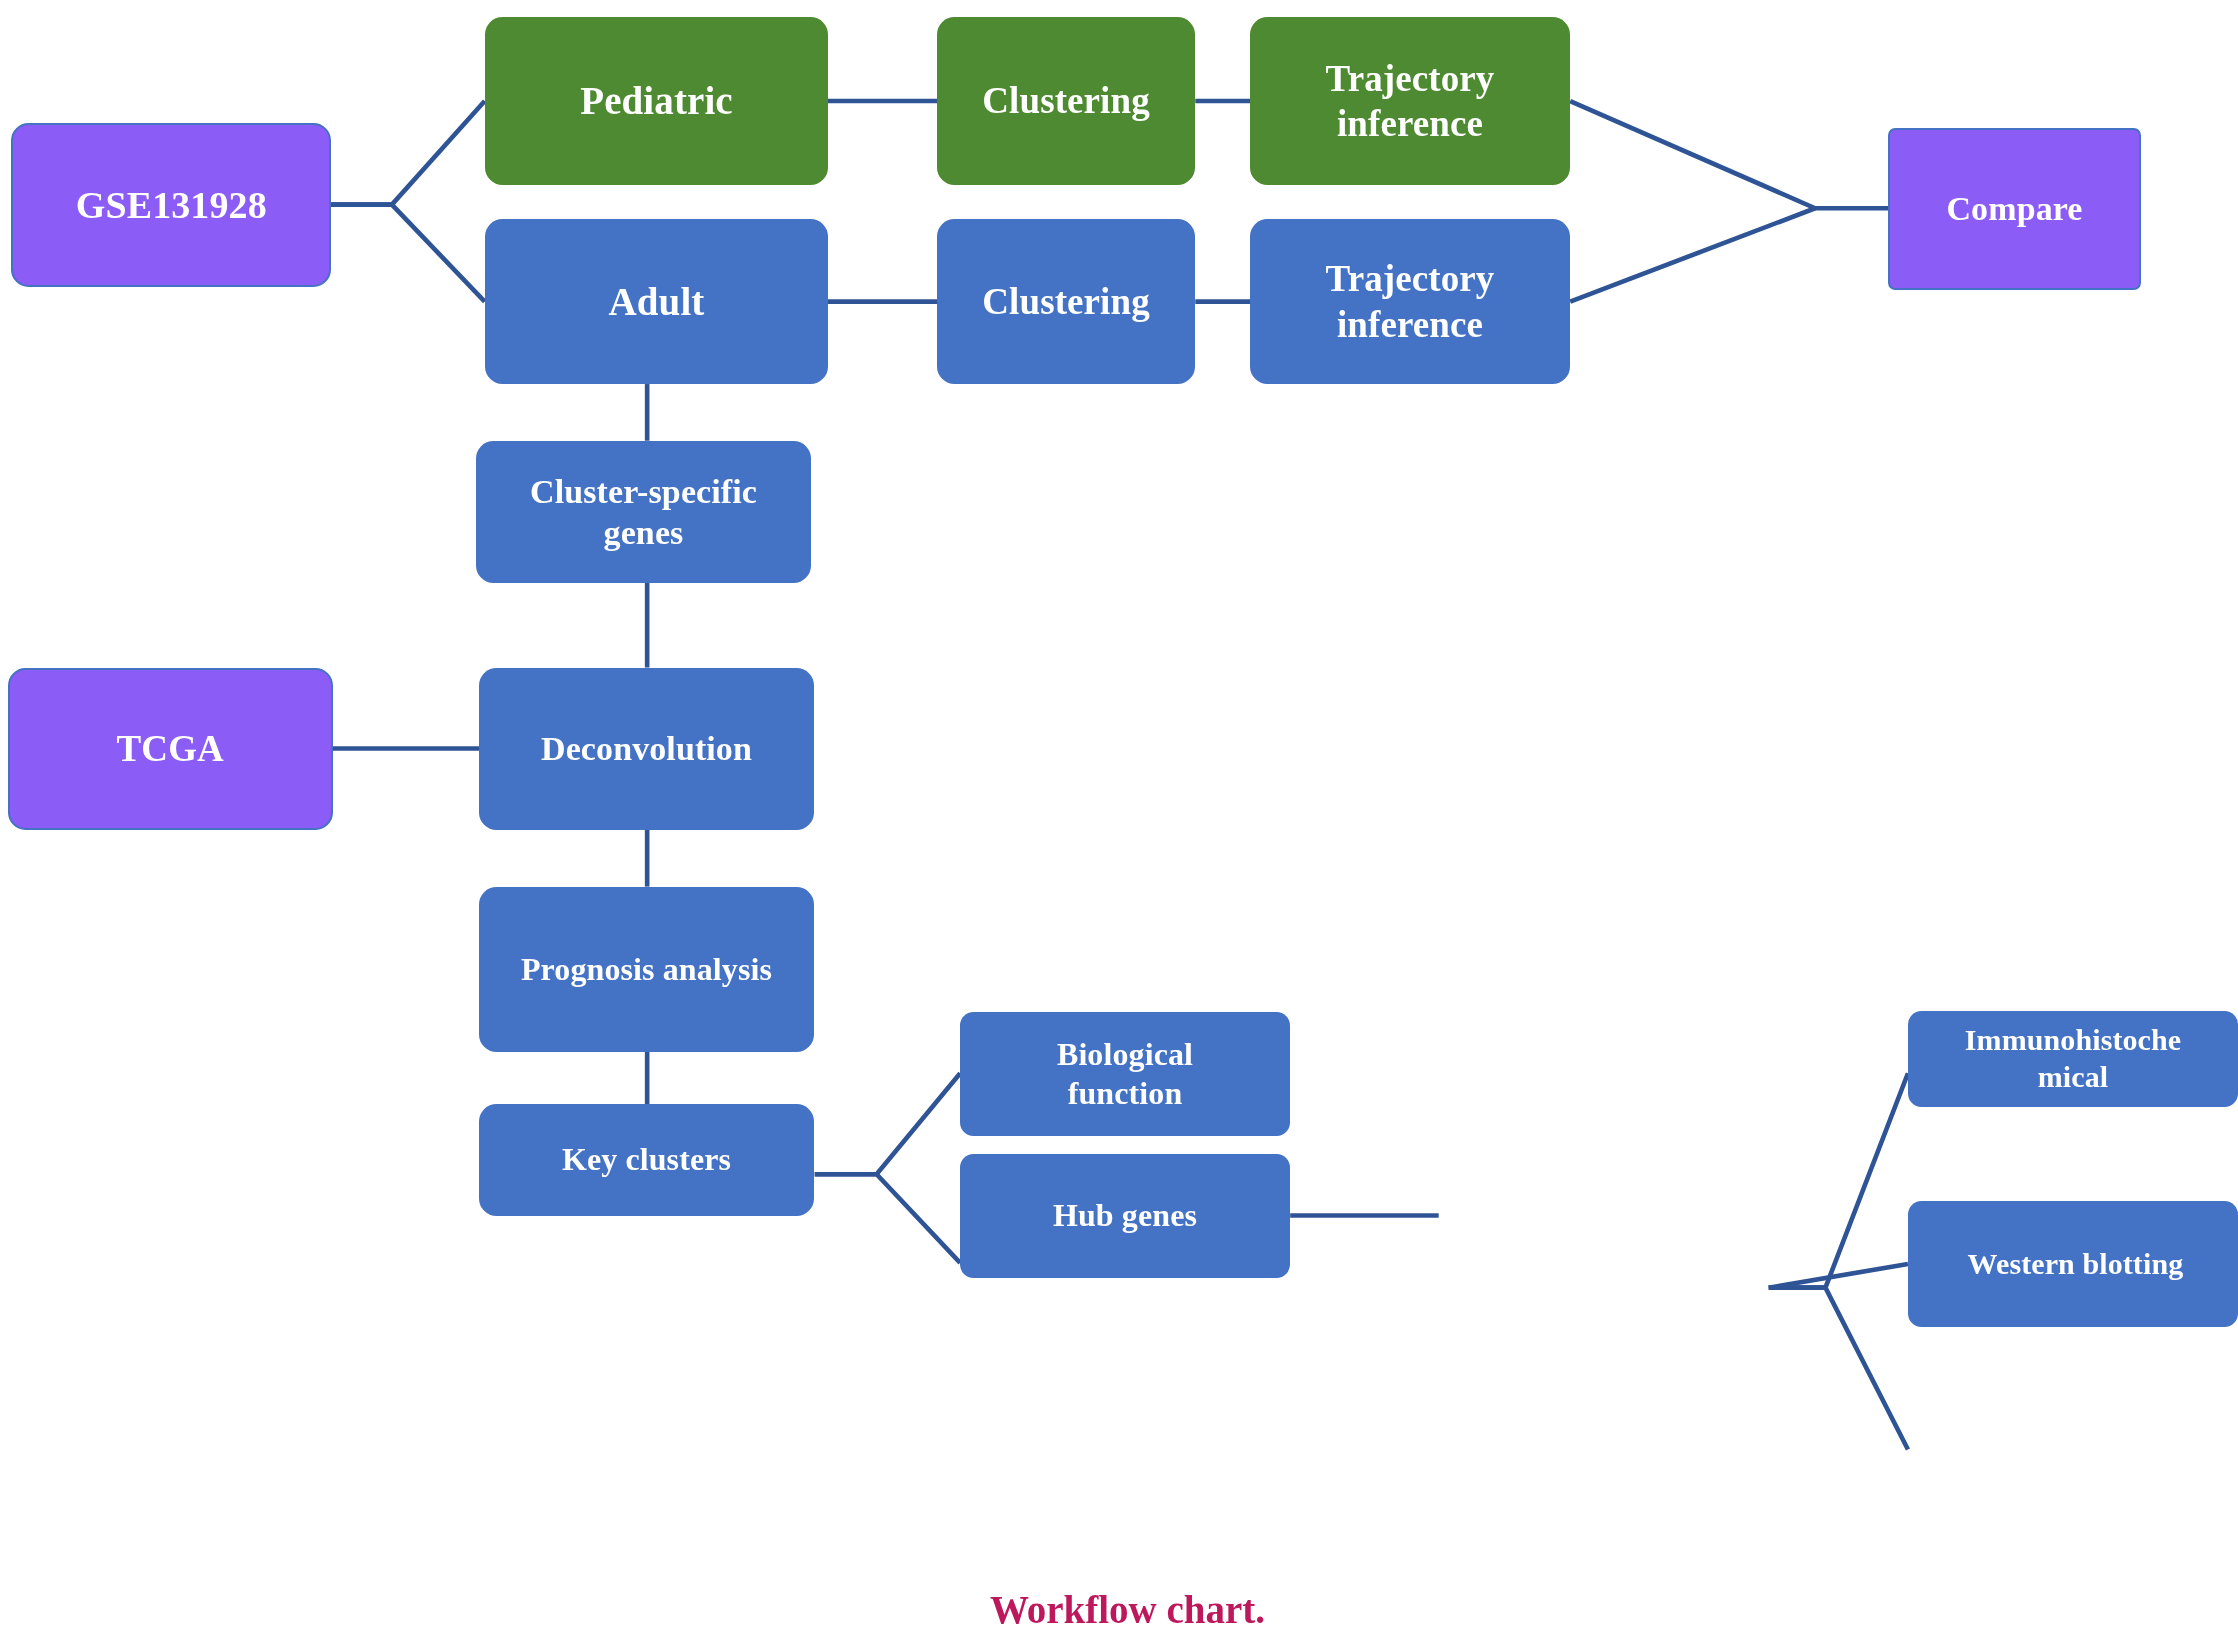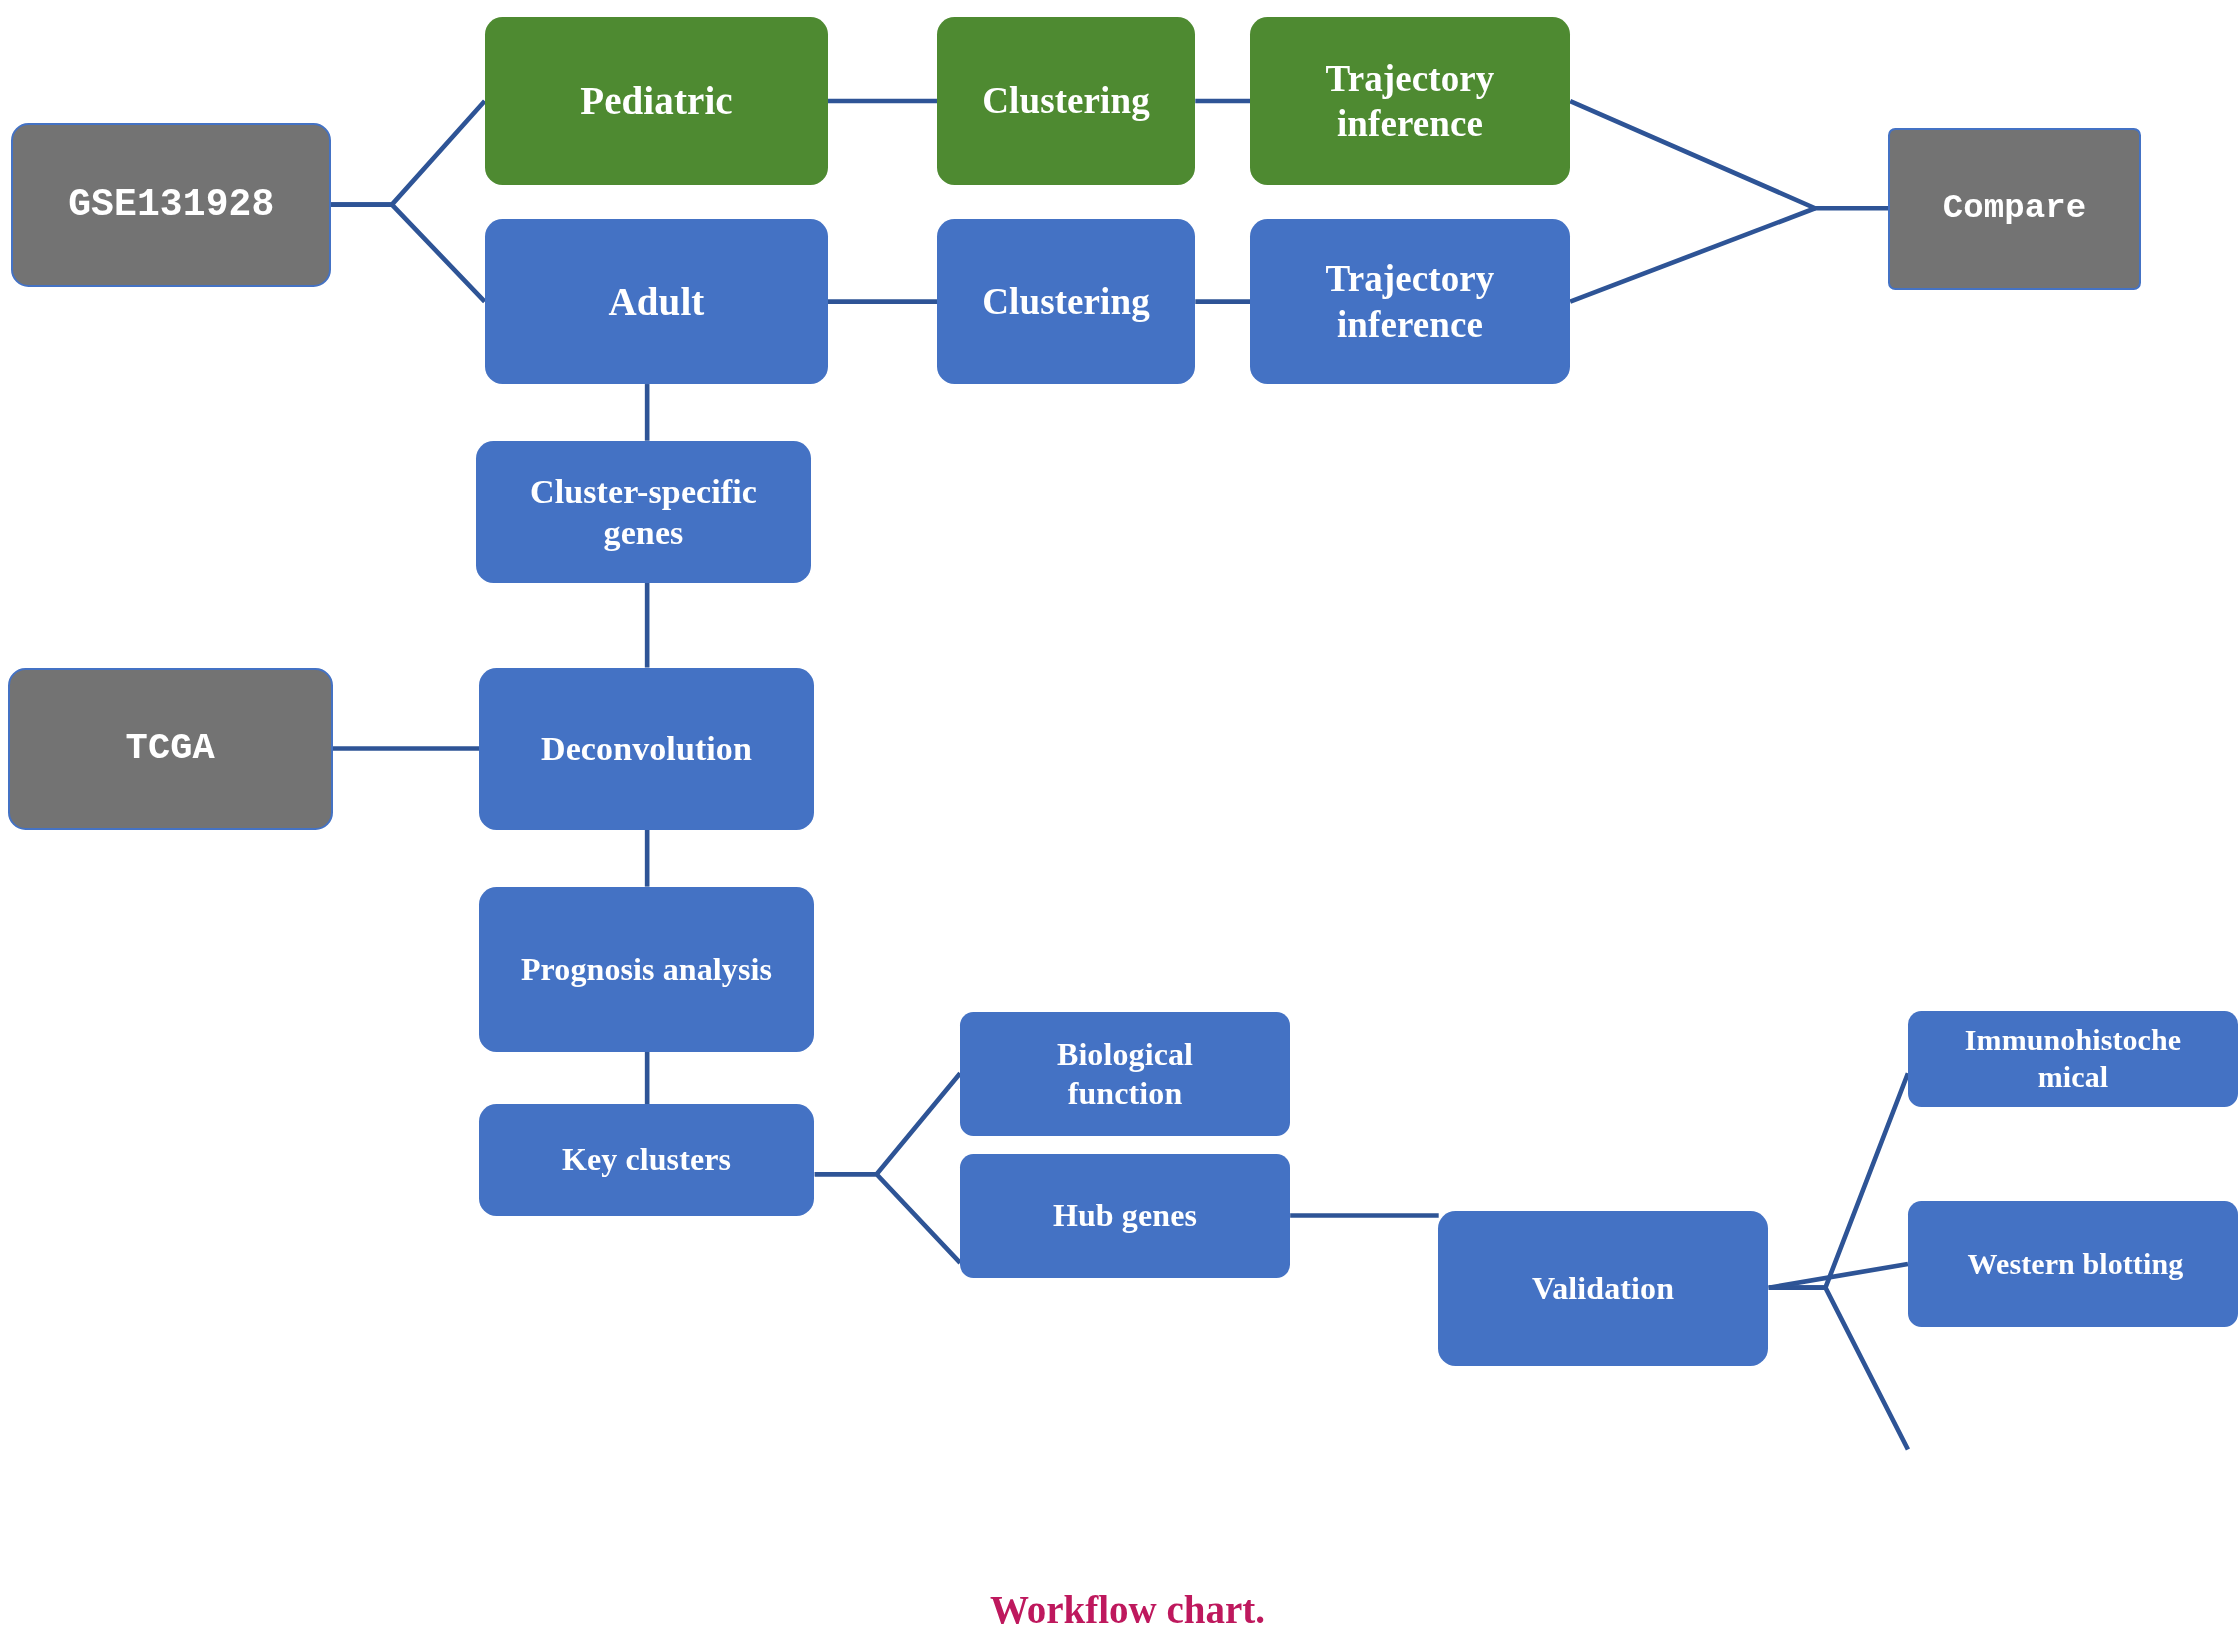--- a/index.html
+++ b/index.html
@@ -37,21 +37,21 @@
     color: #ffffff;
     font-family: "Liberation Serif", serif;
     font-weight: bold;
     line-height: 1.22;
     padding: 2.1px 7.2px;
     white-space: pre-line;
     letter-spacing: 0.1px;
   }
   .fill-blue   { background: #4472c4; }
   .fill-green  { background: #4e8a31; }
-  .fill-orange { background: #737373; border: 2.6px solid #4472c4; font-family: Liberation Mono, monospace; }
+  .fill-orange { background: #8b5cf6; border: 2.6px solid #4472c4; }
   .caption {
     position: absolute;
     left: 8px;
     width: 2239px;
     text-align: center;
     color: #be185d;
     font-family: "Liberation Serif", serif;
     font-weight: bold;
     font-size: 39px;
   }
@@ -124,21 +124,20 @@
 
   <div class="node-box fill-blue" style="left:479px; top:887px; width:335px; height:165px; font-size:32px;">Prognosis analysis</div>
 
   <div class="node-box fill-blue" style="left:479px; top:1104px; width:335px; height:112px; font-size:32px;">Key clusters</div>
 
   <div class="node-box fill-blue" style="left:960px; top:1012px; width:330px; height:124px; font-size:32px; border-radius:13.4px;">Biological
 function</div>
 
   <div class="node-box fill-blue" style="left:960px; top:1154px; width:330px; height:124px; font-size:32px; border-radius:13.4px;">Hub genes</div>
 
-  <div class="node-box fill-blue" style="left:1438px; top:1211px; width:330px; height:155px; font-size:32px;">Validation</div>
 
   <div class="node-box fill-blue" style="left:1908px; top:1011px; width:330px; height:96px; font-size:30px; border-radius:13.4px;">Immunohistoche
 mical</div>
 
   <div class="node-box fill-blue" style="left:1908px; top:1201px; width:330px; height:126px; font-size:30px; border-radius:13.4px;padding-left:12px;">Western blotting</div>
 
 
   <div class="caption" style="top:1587px;">Workflow chart.</div>
 
 </div>

